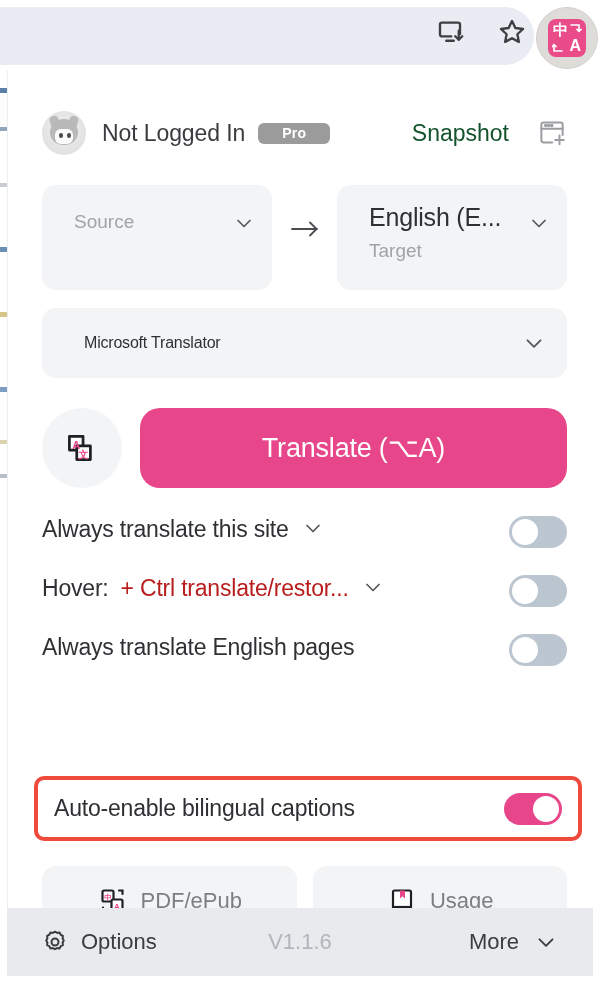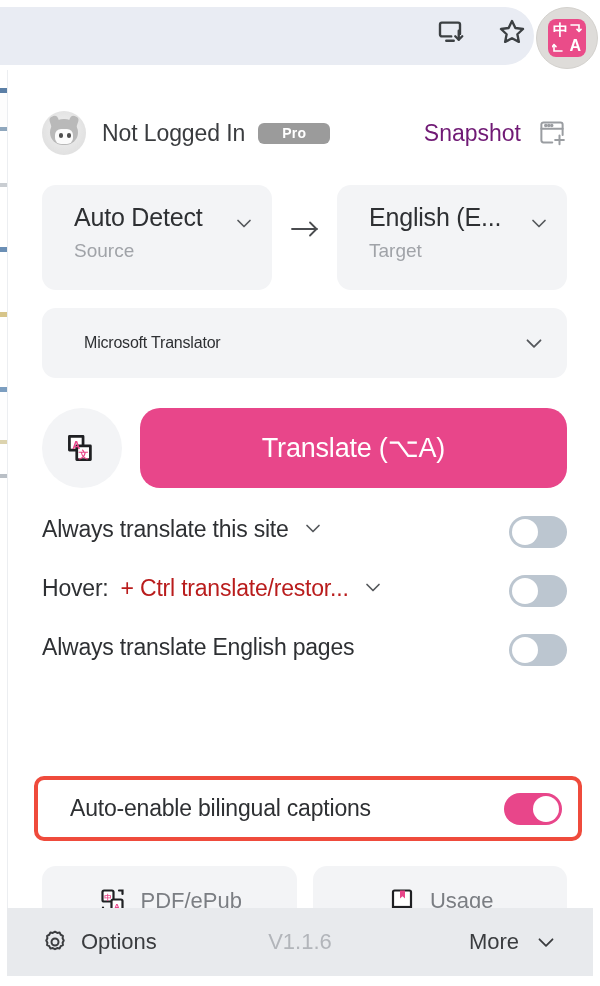--- a/index.html
+++ b/index.html
@@ -90,22 +90,22 @@
   .avatar .eye.r { left: 25px; }
   .acct-name {
     margin-left: 16px; font-size: 23px; color: #3a3c3f; letter-spacing: -0.1px;
   }
   .pro-badge {
     margin-left: 13px; background: #9b9b9b; color: #ffffff;
     font-size: 14px; font-weight: 700; padding: 2px 24px 3px; border-radius: 6px;
     letter-spacing: 0.2px;
   }
   .snapshot {
-    margin-left: auto; display: flex; align-items: center; gap: 16px;
-    color: #701a75; font-size: 23px;
+    margin-left: auto; display: flex; align-items: center; gap: 28px;
+    color: #14532d; font-size: 23px;
   }
 
   
   .langrow {
     position: absolute; left: 34px; top: 115px; width: 525px; height: 105px;
     display: flex; align-items: center;
   }
   .langbox {
     background: #f3f4f6; border-radius: 14px; height: 105px;
     padding: 18px 18px 0 32px; position: relative;
@@ -163,21 +163,21 @@
     position: absolute; left: 3px; top: 3px; width: 26px; height: 26px;
     border-radius: 50%; background: #ffffff;
   }
   .switch.on { background: #e8468a; }
   .switch.on .knob { left: 29px; }
 
   
   .highlight-row {
     position: absolute; left: 26px; top: 706px; width: 548px; height: 65px;
     border: 4px solid #ef4b3c; border-radius: 10px; background: #ffffff;
-    display: flex; align-items: center; padding: 0 16px 0 32px;
+    display: flex; align-items: center; padding: 0 16px 0 16px;
   }
   .highlight-row .lbl { font-size: 23px; color: #2e3033; letter-spacing: -0.2px; }
 
   
   .actions {
     position: absolute; left: 34px; top: 796px; width: 525px;
     display: flex; gap: 16px;
   }
   .action-btn {
     flex: 1; height: 70px; background: #f3f4f6; border-radius: 14px;
@@ -280,21 +280,20 @@
             <circle cx="11.8" cy="6" r="0.6" fill="#9a9da1"></circle>
             <path d="M18 14v7"></path>
               <path d="M14.5 17.5h7"></path>
           </svg>
         </span>
       </div>
     </div>
 
     <div class="langrow">
       <div class="langbox src">
-        <div class="lang-main">Auto Detect</div>
         <div class="lang-sub">Source</div>
         <span class="lang-chev">
           <svg width="24" height="24" viewBox="0 0 24 24" fill="none" stroke="#55585c" stroke-width="1.7" stroke-linecap="round" stroke-linejoin="round">
               <path d="M6 9.5l6 6 6-6"></path>
             </svg>
         </span>
       </div>
       <div class="arrow-mid">
         <svg width="34" height="24" viewBox="0 0 34 24" fill="none" stroke="#4a4c4f" stroke-width="1.8" stroke-linecap="round" stroke-linejoin="round">
           <path d="M4 12h25"></path>

